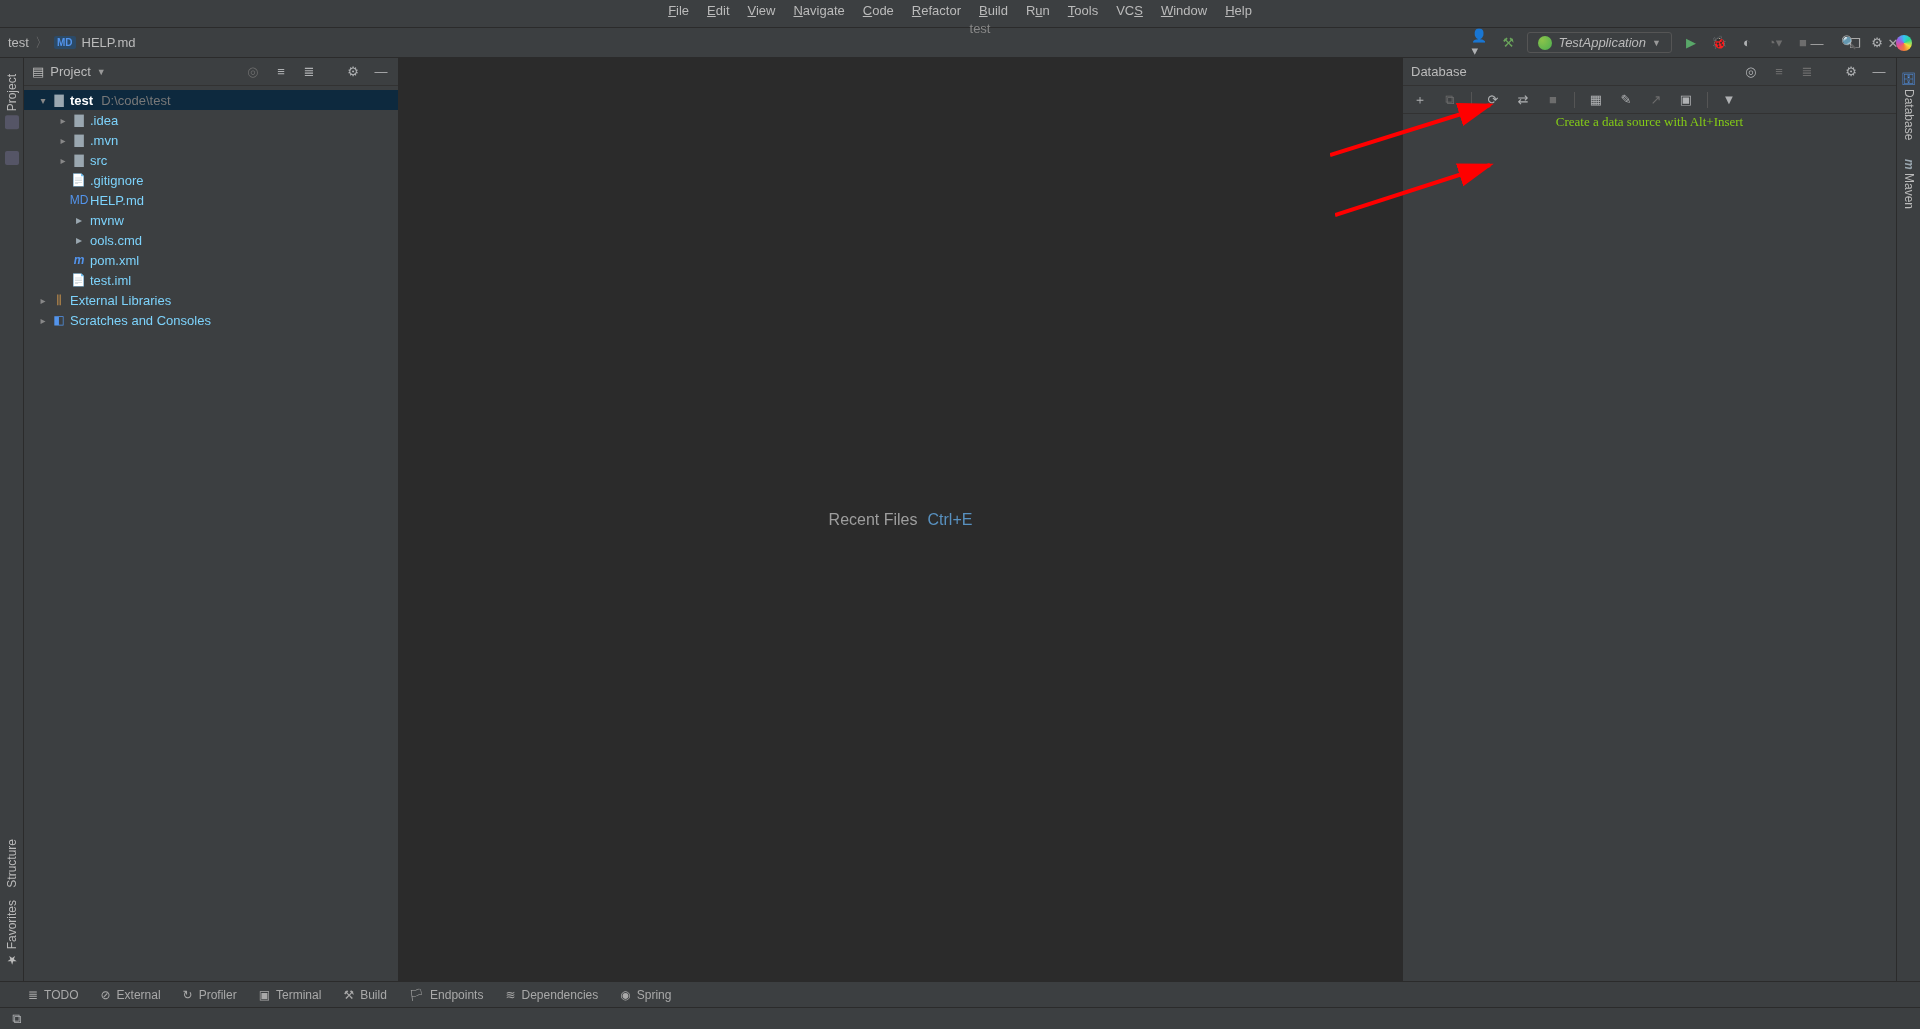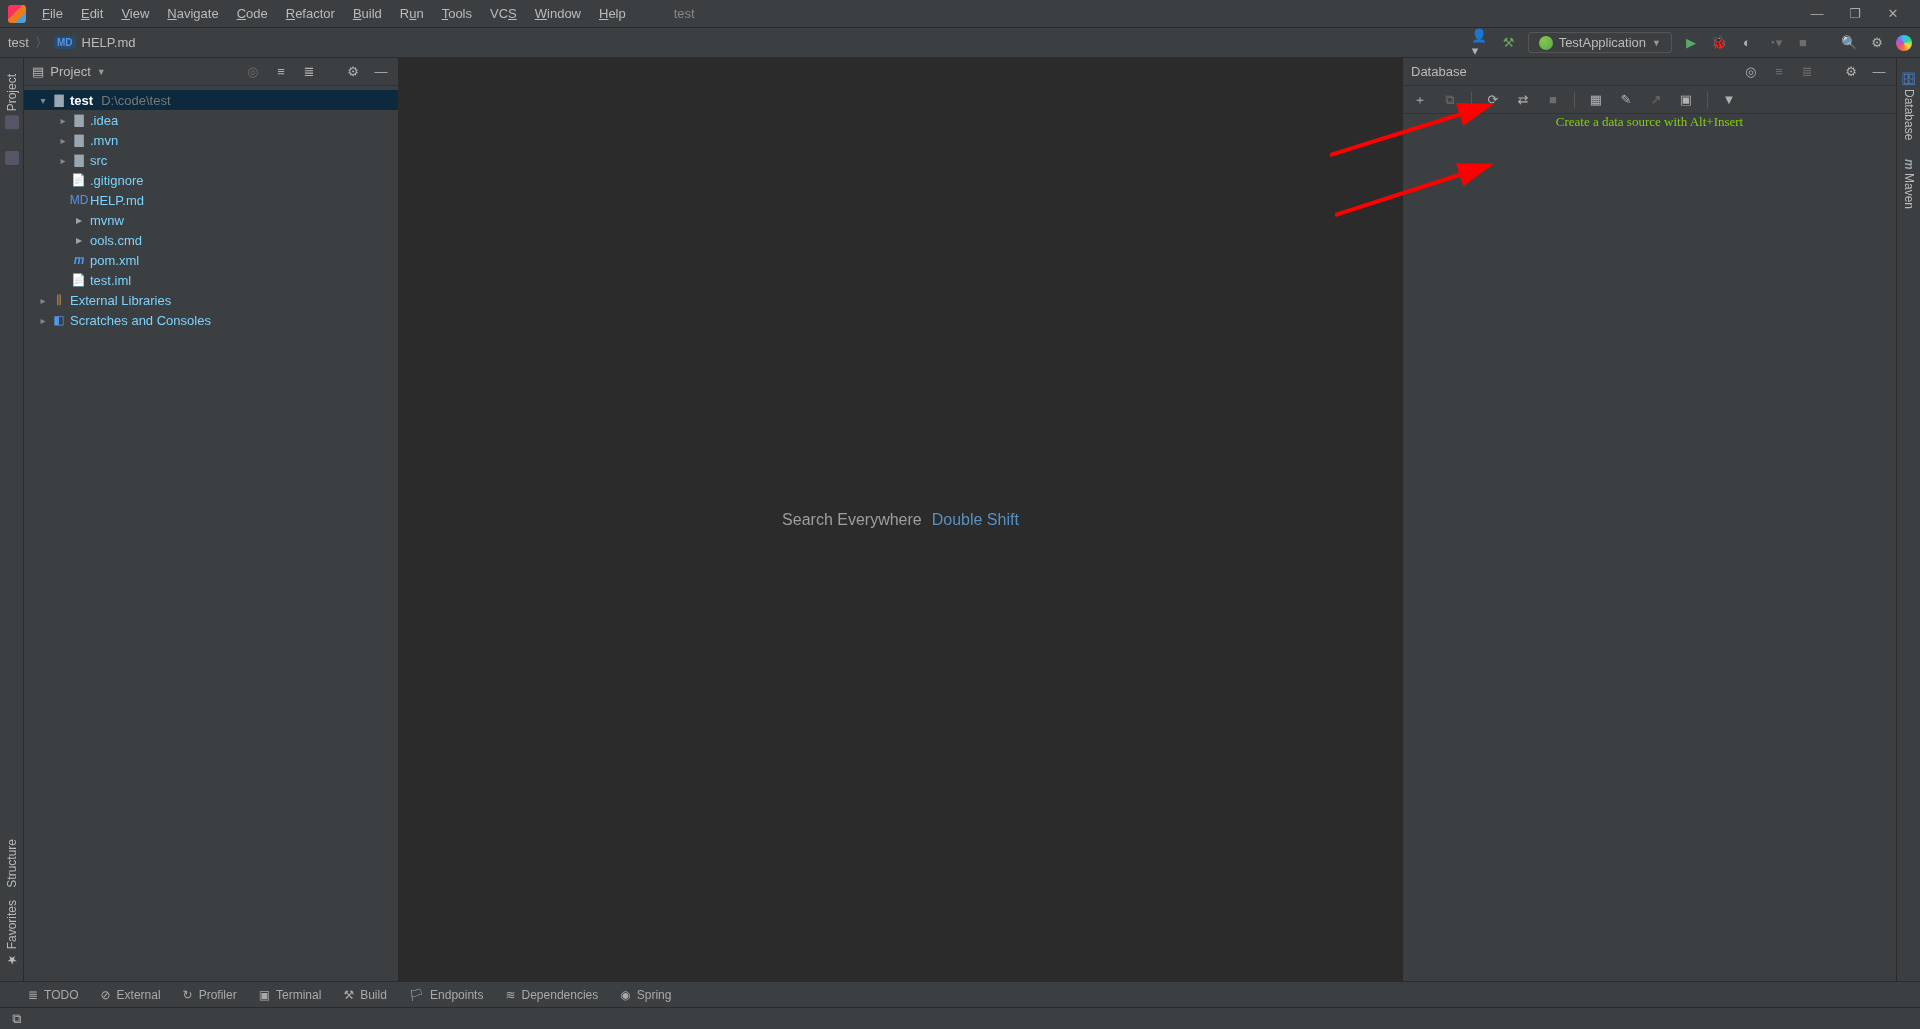--- a/index.html
+++ b/index.html
@@ -10,20 +10,21 @@
   font-size: 13px;
   color: #bbbbbb;
   overflow: hidden;
   position: relative;
 }
 .titlebar {
   height: 28px; background: #3c3f41;
   display: flex; align-items: center;
   padding: 0 8px;
   border-bottom: 1px solid #2b2b2b;
+  flex-direction: column;
 }
 .app-icon {
   width: 18px; height: 18px; margin-right: 8px;
   background: linear-gradient(135deg, #fe315d 0 40%, #e97d1d 40% 70%, #4b9ed7 70%);
   border-radius: 3px;
 }
 .menu { display: flex; gap: 2px; }
 .menu-item { padding: 3px 8px; cursor: pointer; }
 .menu-item u { text-decoration: underline; }
 .title-project {
@@ -39,21 +40,21 @@
   display: flex; align-items: center; padding: 0 8px;
   border-bottom: 1px solid #2b2b2b;
 }
 .breadcrumb { display: flex; align-items: center; gap: 6px; }
 .bc-sep { color: #777; }
 .md-ico { color: #5394ec; font-weight: bold; font-size: 10px; background: #2b4a68; padding: 1px 3px; border-radius: 2px; }
 .nav-right { margin-left: auto; display: flex; align-items: center; gap: 10px; }
 .run-config {
   display: flex; align-items: center; gap: 6px;
   border: 1px solid #555; border-radius: 3px;
-  padding: 2px 10px; cursor: pointer;
+  padding: 2px 10px; cursor: pointer; font-style: italic;
 }
 .spring-ico {
   width: 14px; height: 14px; border-radius: 50%;
   background: radial-gradient(circle at 30% 30%, #8bc34a, #4caf50);
 }
 .tri-down { font-size: 9px; color: #999; }
 .tb-icon { width: 18px; height: 18px; display: flex; align-items: center; justify-content: center; cursor: pointer; color: #afb1b3; }
 .run-ico { color: #59a869; }
 .bug-ico { color: #59a869; }
 .ctc-ico {
@@ -303,22 +304,22 @@
         <span class="tree-arrow">▸</span>
         <span class="f-ico" style="color:#5394ec">◧</span>
         <span class="t-label">Scratches and Consoles</span>
       </div>
     </div>
   </div>
 
   <div class="editor-area">
     <div class="hints">
       <div class="hint-row">
-        <span class="hint-l">Search Everywhere</span>
-        <span class="hint-r">Double Shift</span>
+        <span class="hint-l">Recent Files</span>
+        <span class="hint-r">Ctrl+E</span>
       </div>
       <div class="hint-row">
         <span class="hint-r"></span>
       </div>
     </div>
   </div>
 
   <div class="db-panel">
     <div class="panel-header">
       <div class="panel-title">

